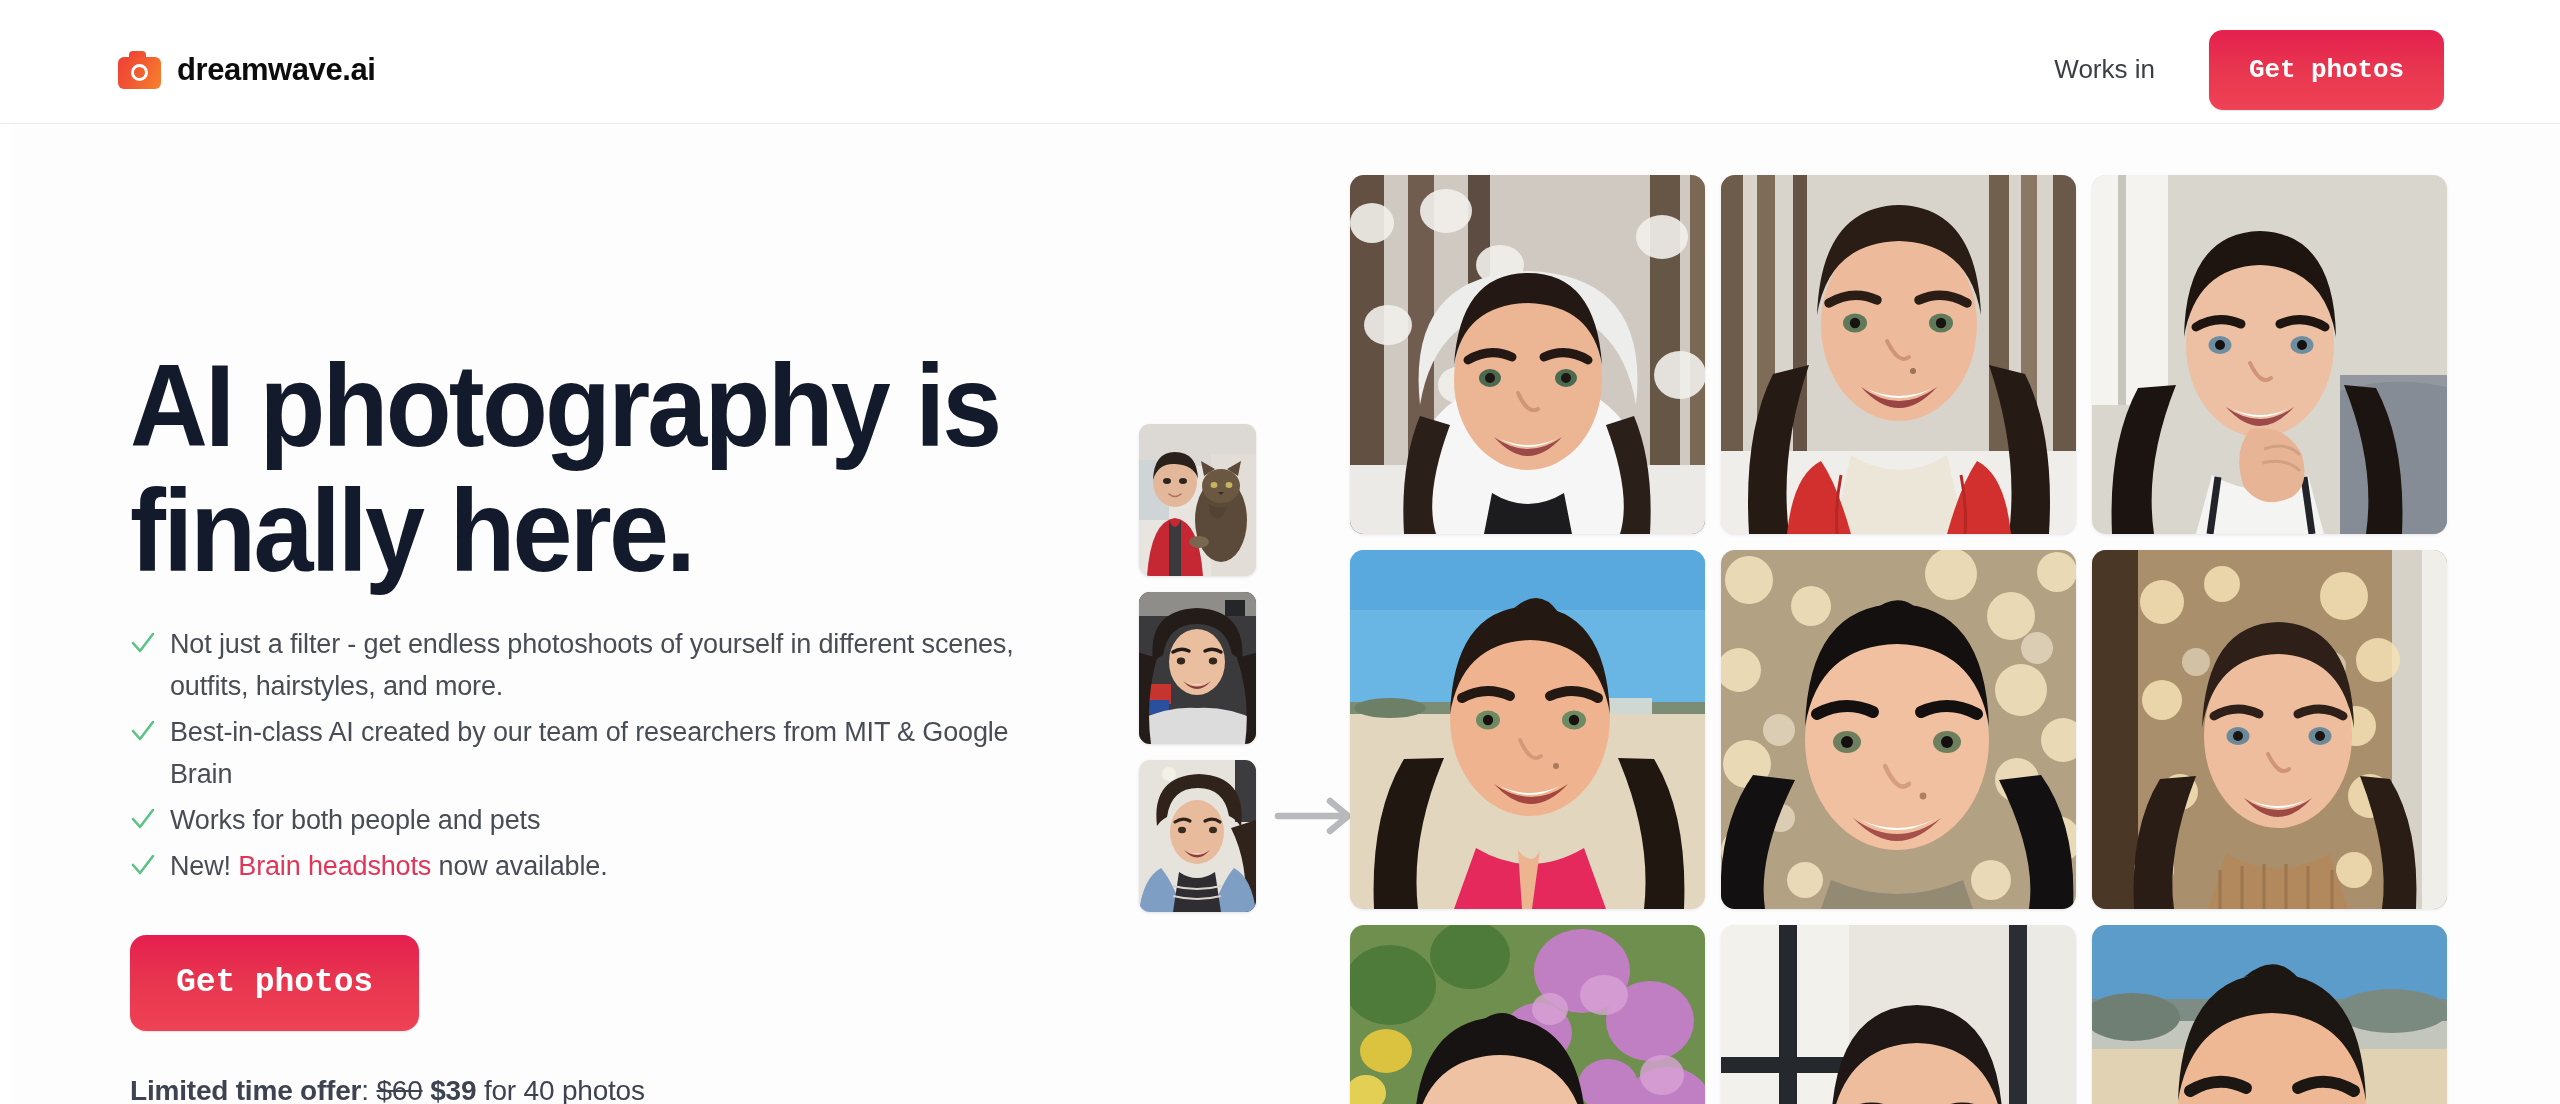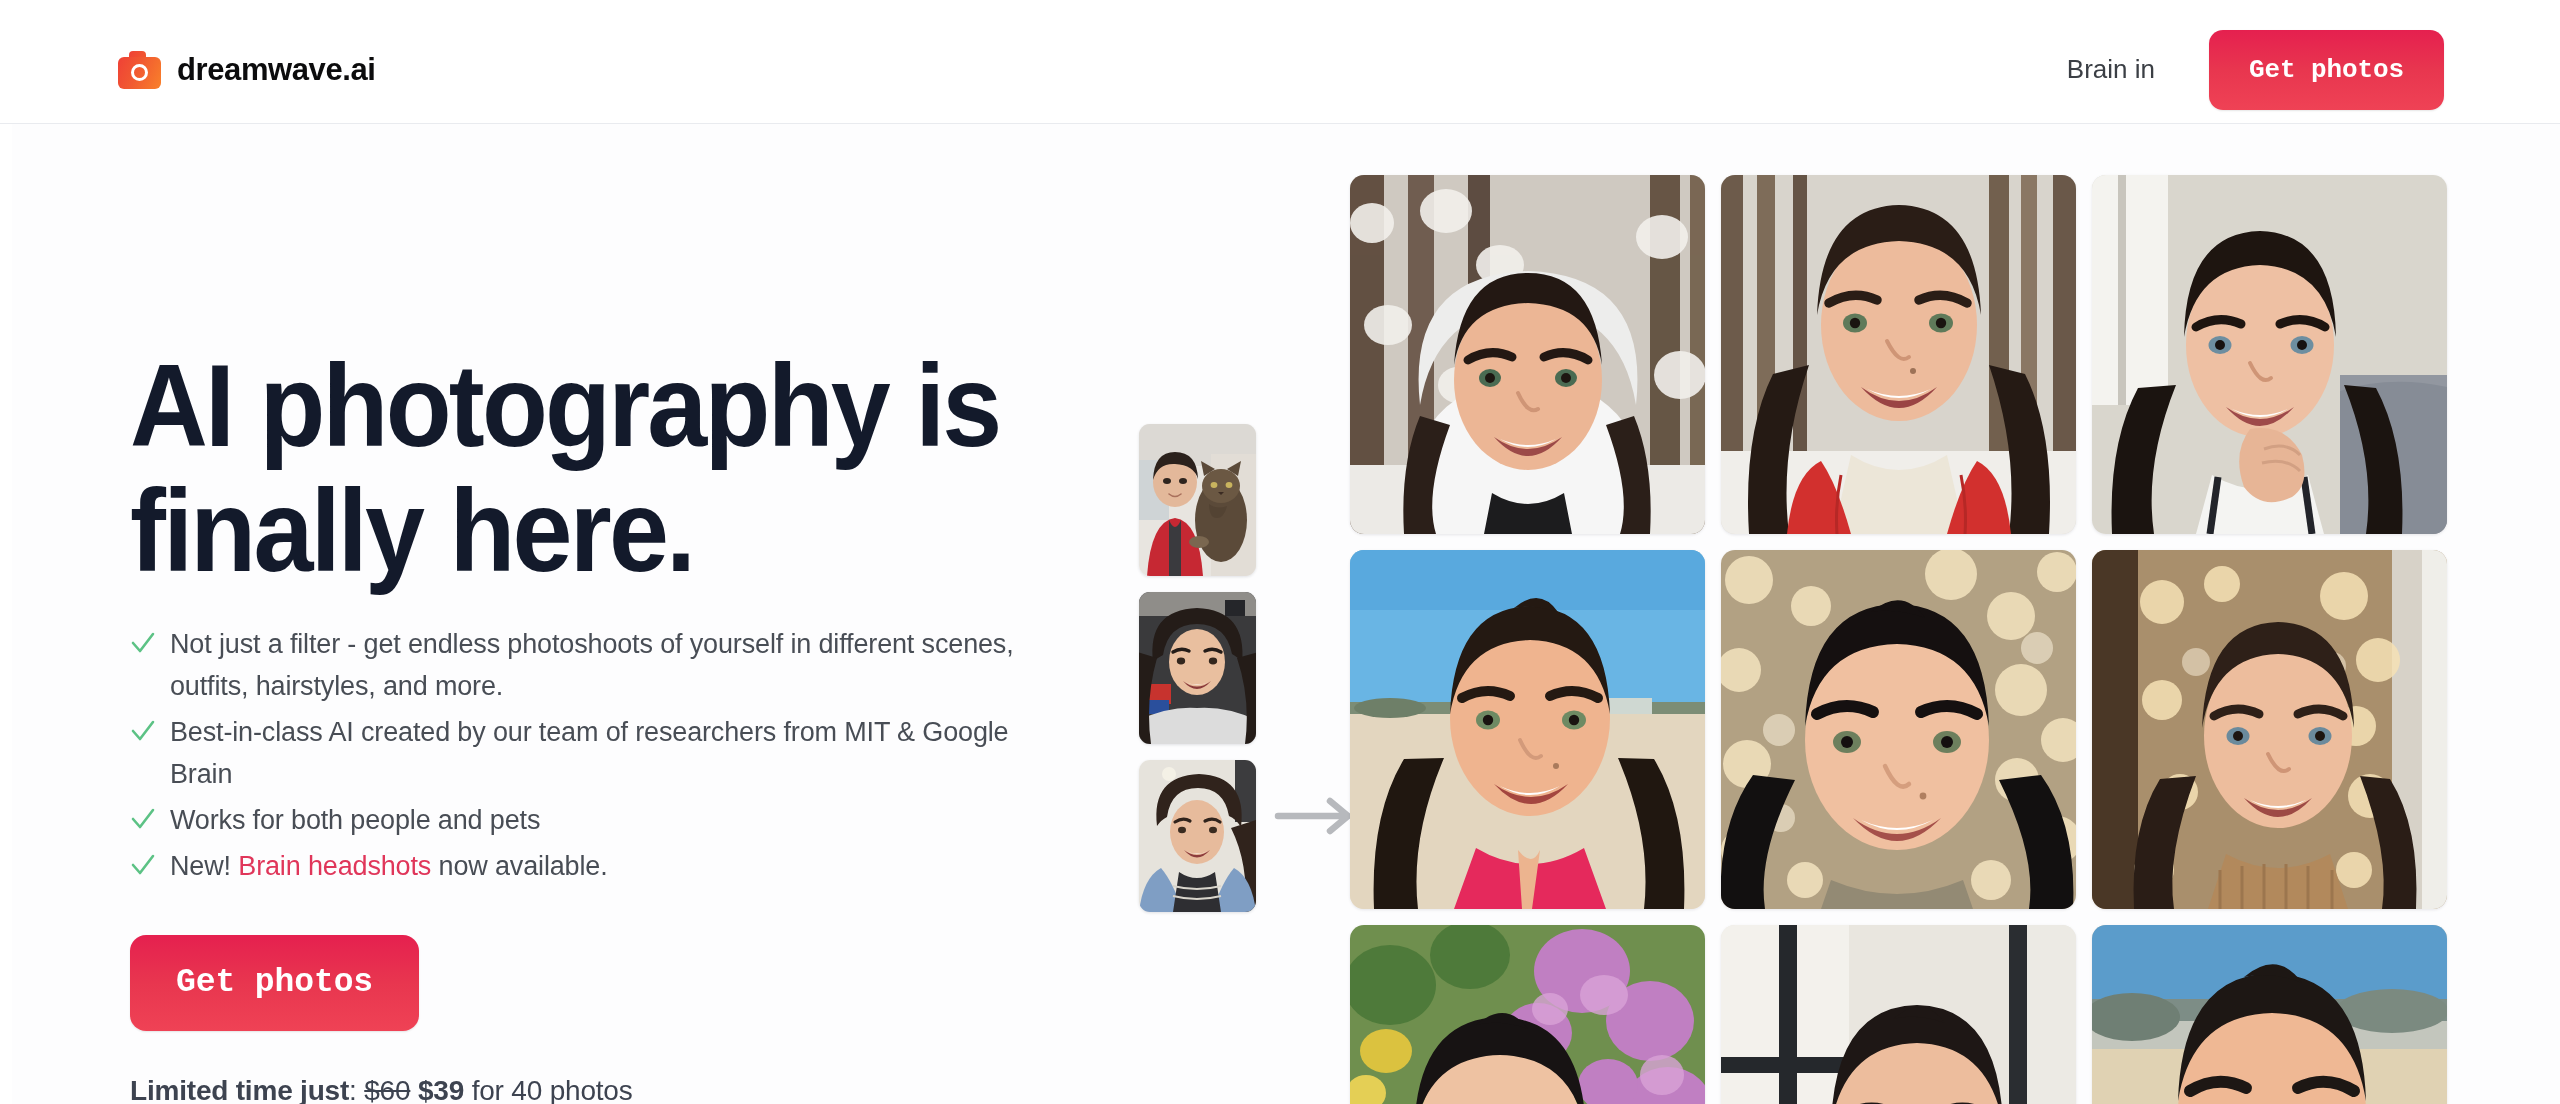--- a/index.html
+++ b/index.html
@@ -250,21 +250,21 @@
   <a class="brand" href="#">
     <span class="logo-mark">
       <span class="cam-bump"></span>
       <span class="cam-body"></span>
       <span class="cam-lens"></span>
     </span>
     <span class="brand-name">dreamwave.ai</span>
   </a>
 
   <nav class="nav-right">
-    <a class="signin-link" href="#">Brain in</a>
+    <a class="signin-link" href="#">Works in</a>
     <button class="btn-primary btn-header">Get photos</button>
   </nav>
 
 </header>
 
 <main class="page">
 
   <div class="hero-left">
 
     <h1 class="headline">AI photography is
@@ -297,21 +297,21 @@
         <svg class="check-icon" viewBox="0 0 26 42">
           <path d="M3 20 L10 28 L23 11" fill="none" stroke="#5cc285" stroke-width="2.6" stroke-linecap="round" stroke-linejoin="round"></path>
         </svg>
         <span class="feature-text"><span>New! </span><a class="feature-link" href="#">Brain headshots</a><span> now available.</span></span>
       </li>
 
     </ul>
 
     <button class="btn-primary btn-hero">Get photos</button>
 
-    <p class="offer"><span class="bold">Limited time just</span><span>: </span><span class="strike">$60</span>&nbsp;<span class="bold">$39</span><span> for 40 photos</span></p>
+    <p class="offer"><span class="bold">Limited time offer</span><span>: </span><span class="strike">$60</span>&nbsp;<span class="bold">$39</span><span> for 40 photos</span></p>
 
   </div>
 
   <div class="inputs-col">
 
     <div class="thumb">
       <svg viewBox="0 0 117 152" preserveAspectRatio="xMidYMid slice">
         <rect width="117" height="152" fill="#e8e5e0"></rect>
         <rect x="0" y="0" width="117" height="42" fill="#dcd9d4"></rect>
         <rect x="0" y="36" width="30" height="60" fill="#cfd4d6"></rect>

